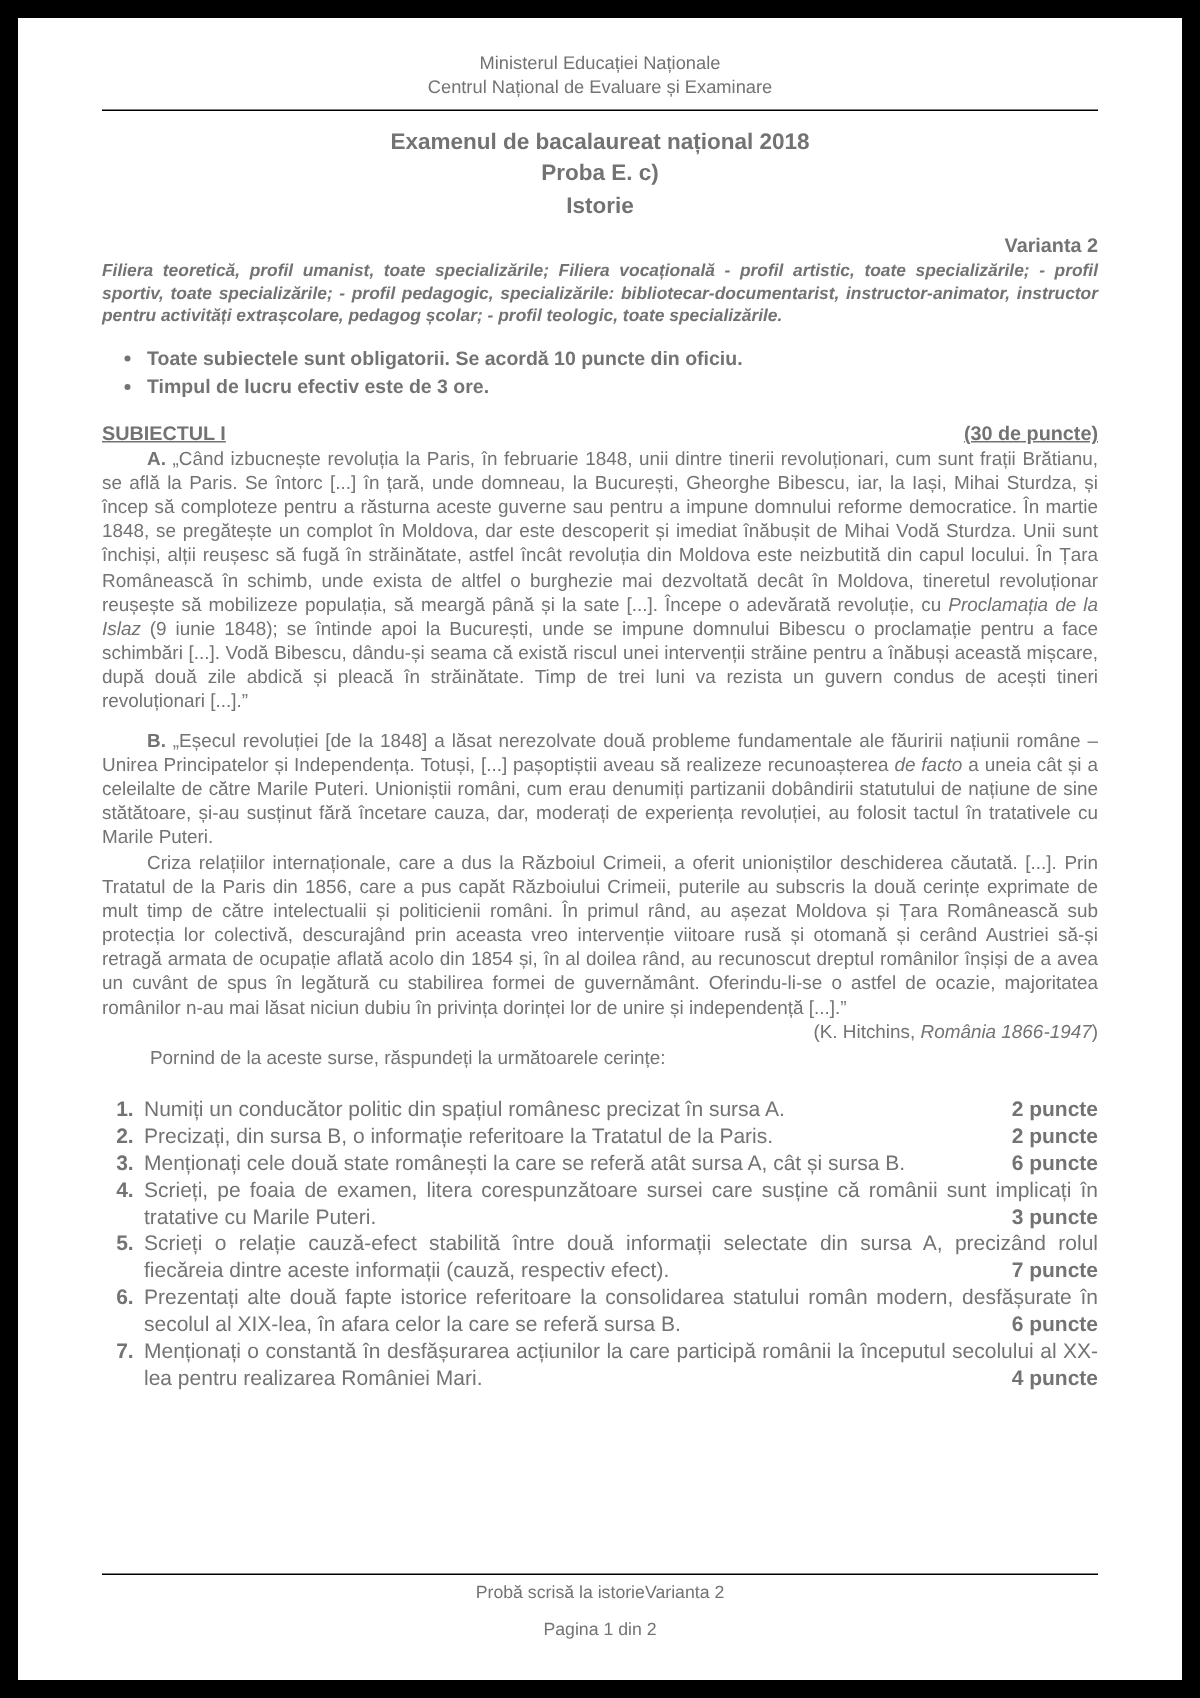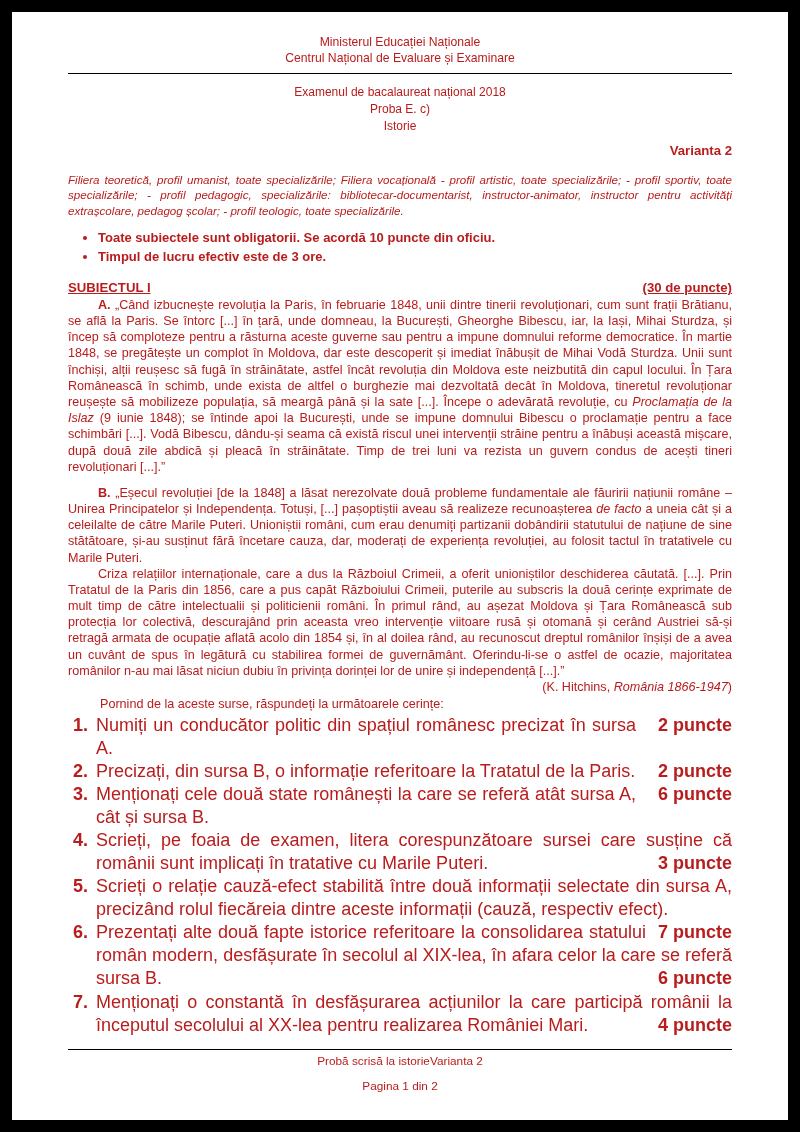--- a/index.html
+++ b/index.html
@@ -15,49 +15,48 @@
   .page {
     position: absolute;
     left: 12px;
     top: 12px;
     width: 776px;
     height: 1108px;
     background: #ffffff;
     box-sizing: border-box;
     padding: 22px 56px 10px 56px;
     font-size: 12.6px;
-    color: #b91c1c;
+    color: #737373;
     line-height: 1.28;
   }
   .ministry {
     text-align: center;
     font-size: 12.2px;
     line-height: 1.35;
   }
   .hr {
     border: none;
     border-top: 1px solid #000;
     margin: 6px 0 10px 0;
   }
   .exam-title {
     text-align: center;
-    font-weight: normal;
-    font-size: 12px;
+    font-weight: bold;
+    font-size: 15px;
     line-height: 1.42;
   }
   .variant-top {
     text-align: right;
     font-weight: bold;
     font-size: 13.2px;
     margin-top: 8px;
   }
   .filiera {
-    margin-top: 12px;
     font-style: italic;
-    font-weight: normal;
+    font-weight: bold;
     font-size: 11.6px;
     text-align: justify;
     line-height: 1.32;
   }
   ul.bullets {
     margin: 12px 0 0 0;
     padding-left: 30px;
     font-weight: bold;
     font-size: 13px;
   }
@@ -93,23 +92,23 @@
     text-align: right;
     margin: 0;
     font-size: 12.6px;
   }
   .gap {
     height: 10px;
   }
   .it { font-style: italic; }
   .bd { font-weight: bold; }
   ol.req {
-    margin: 2px 0 0 0;
+    margin: 18px 0 0 0;
     padding-left: 25px;
-    font-size: 18px;
+    font-size: 14px;
   }
   ol.req > li {
     margin-bottom: 0px;
     text-align: justify;
     padding-left: 3px;
   }
   ol.req > li::marker {
     font-weight: bold;
   }
   .pts {

